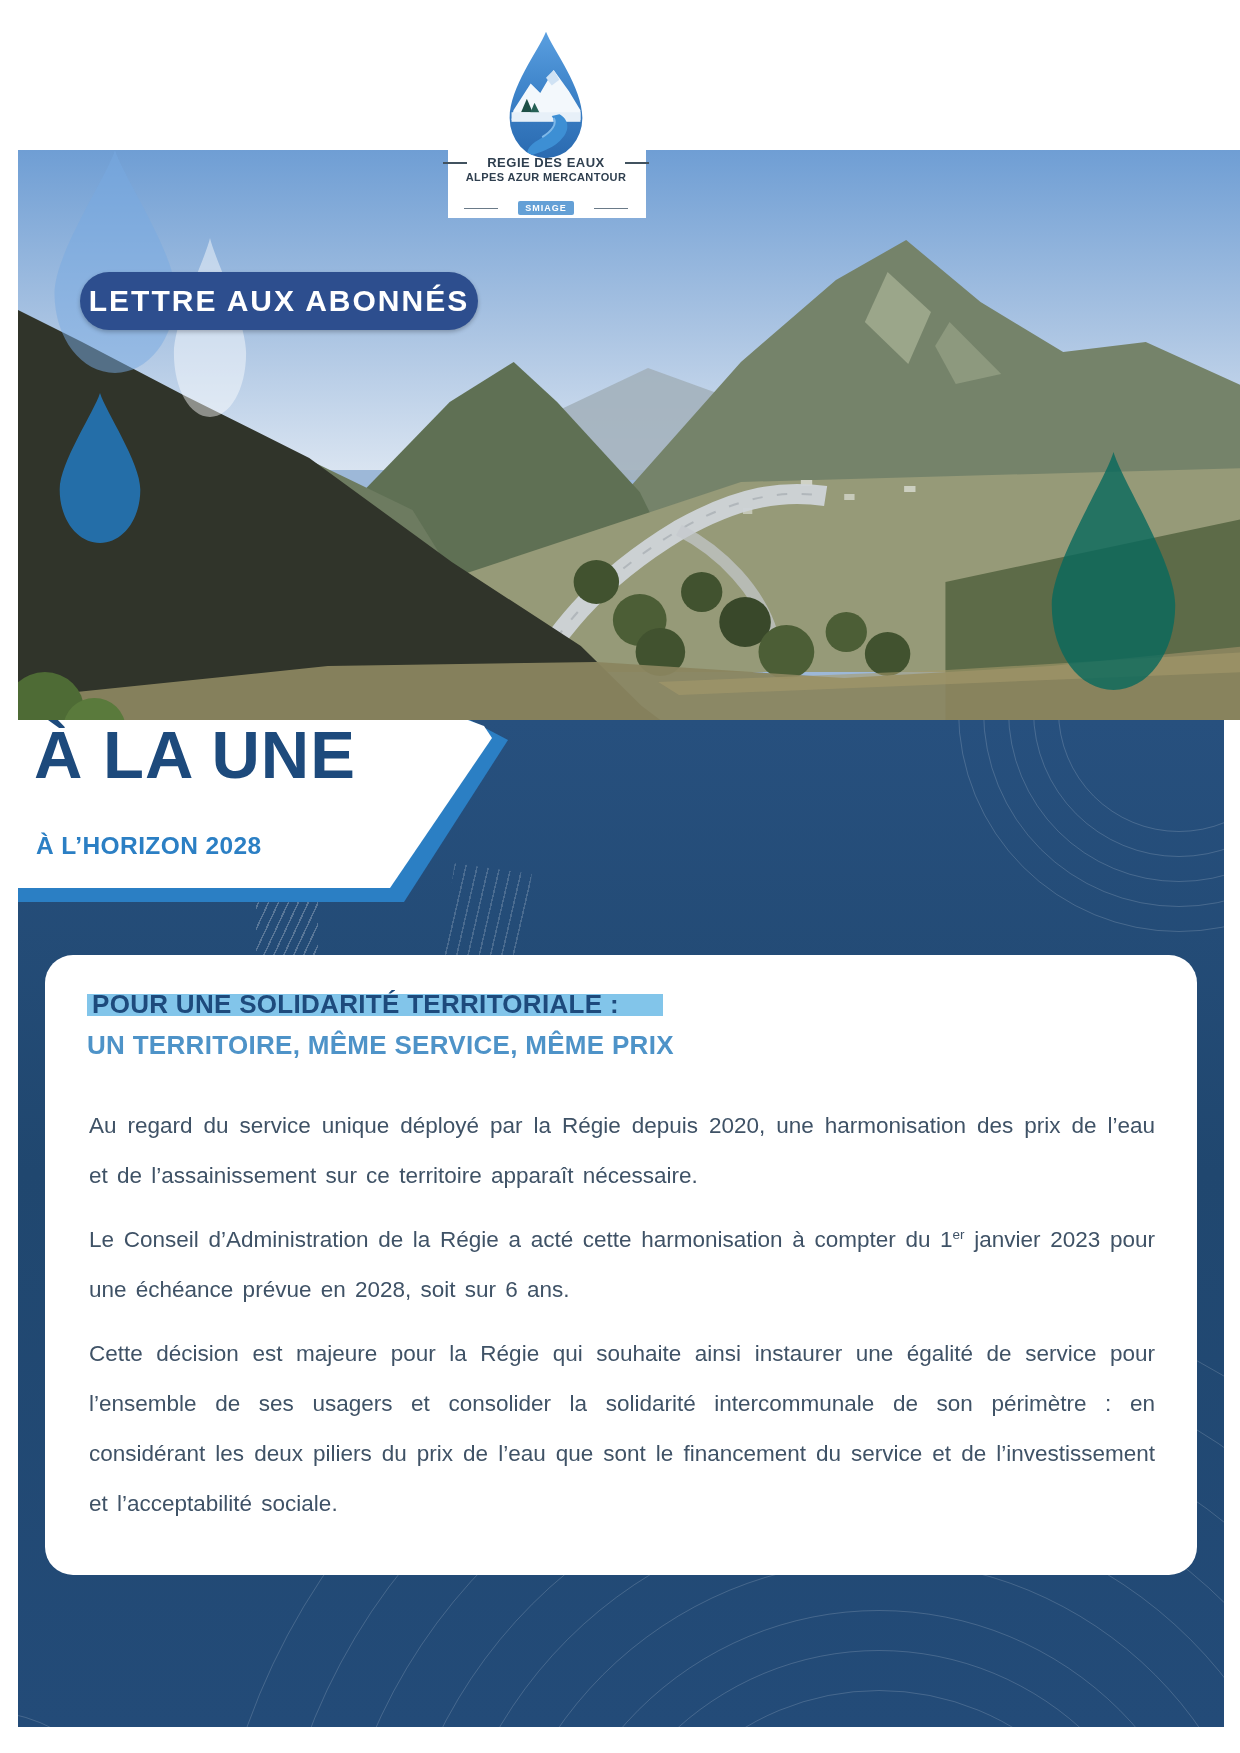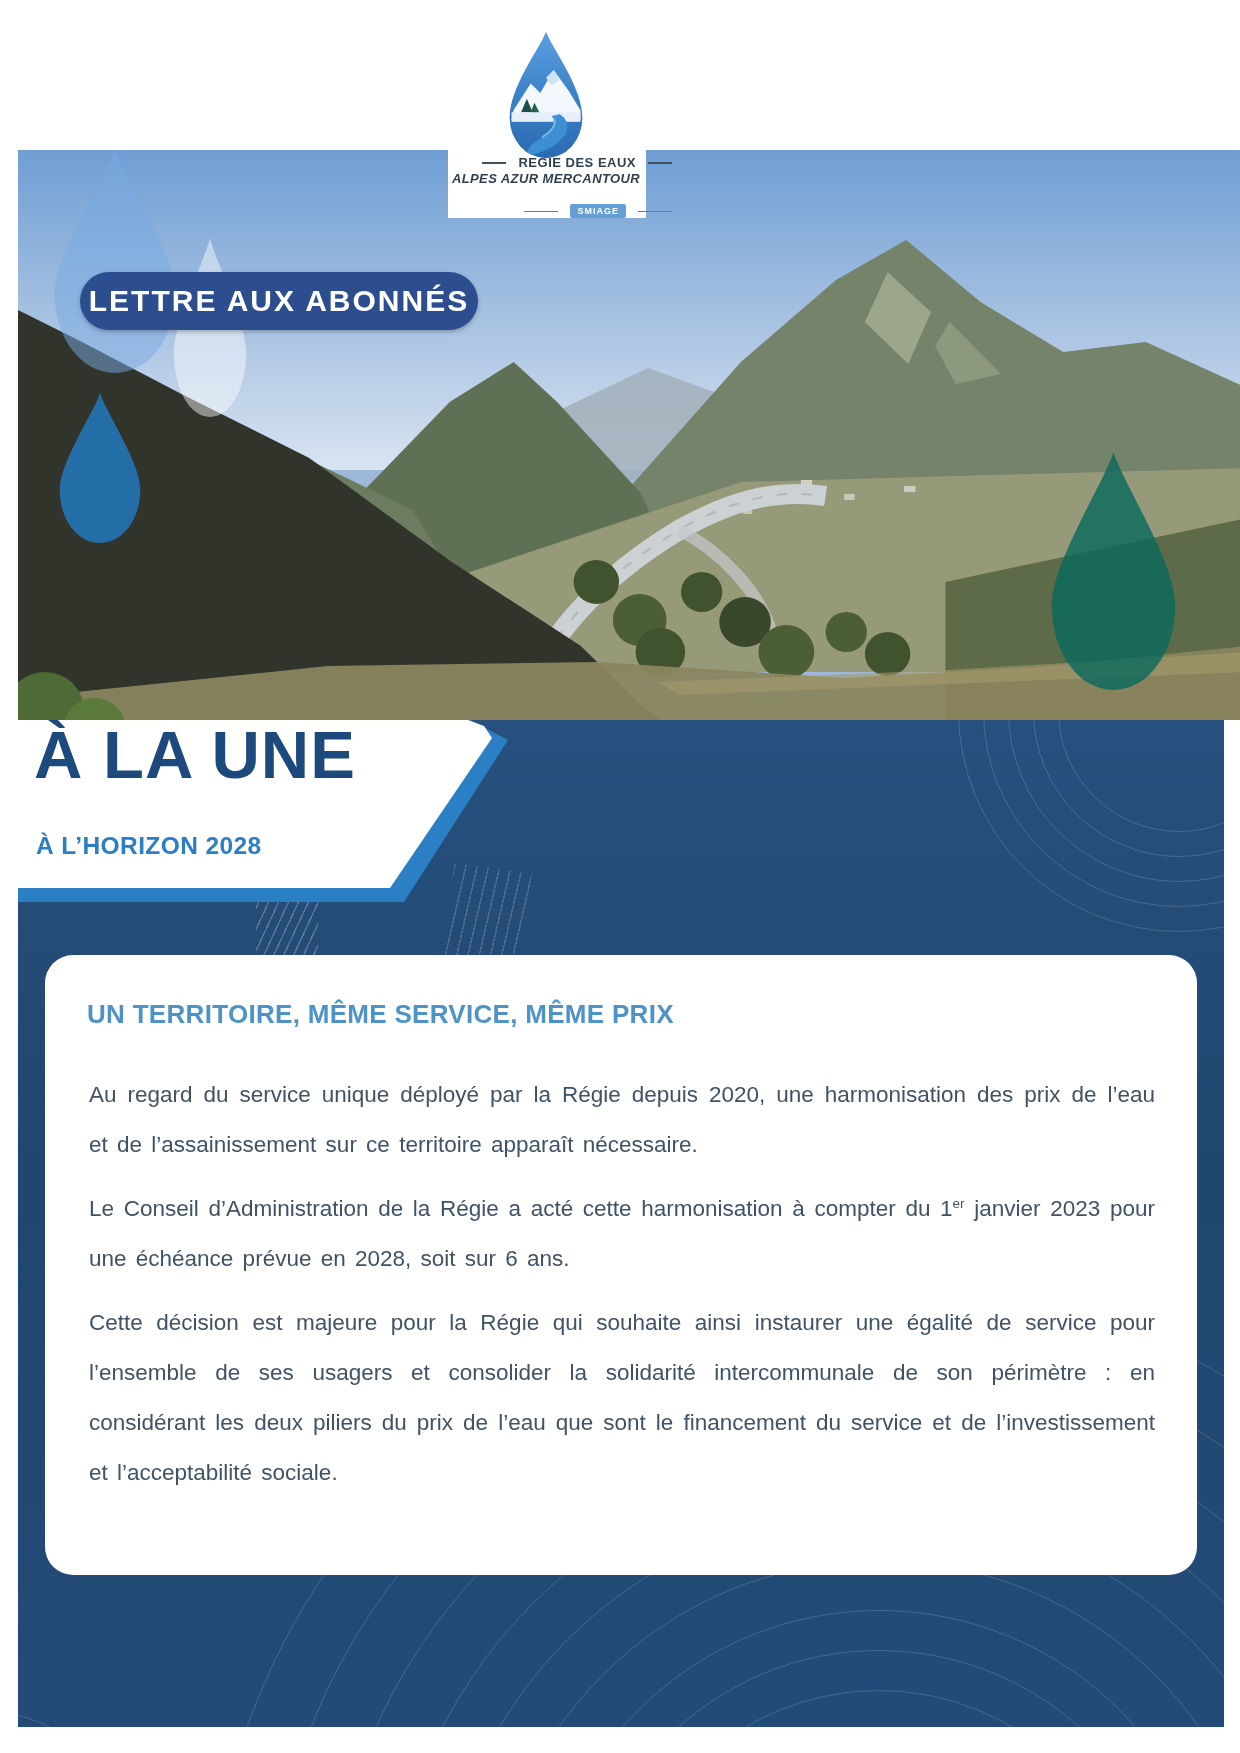--- a/index.html
+++ b/index.html
@@ -13,25 +13,25 @@
   .banner{position:absolute;left:62px;top:122px;width:398px;height:58px;border-radius:30px;
           background:#2d4e8e;display:flex;align-items:center;justify-content:center;z-index:6;
           box-shadow:0 2px 4px rgba(0,0,0,.25);}
   .banner span{color:#ffffff;font-weight:800;font-size:30px;letter-spacing:2px;}
 
   
   .logo-box{position:absolute;left:448px;top:138px;width:198px;height:80px;background:#ffffff;z-index:7;}
   .logo-drop{position:absolute;left:498px;top:28px;width:96px;height:134px;z-index:8;}
   .logo-text{position:absolute;left:420px;top:155px;width:252px;z-index:9;text-align:center;
              color:#2f3f4f;}
-  .logo-row{display:flex;align-items:center;justify-content:flex-end;gap:12px;}
+  .logo-row{display:flex;align-items:center;justify-content:center;gap:20px;}
   .dash{display:inline-block;width:24px;border-top:2px solid #41525f;}
   .dash.thin{width:34px;border-top:1px solid #6a7a88;}
   .org1{font-size:13px;font-weight:800;letter-spacing:.5px;}
-  .org2{font-size:13px;font-weight:800;letter-spacing:.4px;margin-top:1px;font-style:italic;}
+  .org2{font-size:11px;font-weight:800;letter-spacing:.4px;margin-top:1px;}
   .badge{background:#64a0d6;color:#fff;font-size:9px;font-weight:800;letter-spacing:1px;
          padding:2px 7px;border-radius:2px;}
   .badge-row{margin-top:18px;}
 
   
   .navy{position:absolute;left:18px;top:720px;width:1206px;height:1007px;overflow:hidden;
         background:linear-gradient(180deg,#27507e 0%,#20476f 45%,#234b78 100%);}
   .circ{position:absolute;border:1.5px solid rgba(255,255,255,.16);border-radius:50%;}
   .hatch{position:absolute;opacity:.8;}
 
@@ -190,20 +190,21 @@
 
     <div class="circ" style="left:-200px;top:990px;width:320px;height:320px;"></div>
 
     <div class="alaune-blue"></div>
     <div class="alaune">
       <h1>À LA UNE</h1>
       <div class="sub2">À L’HORIZON 2028</div>
     </div>
 
     <div class="card">
+      <h2 class="hl-line"><span class="hl">POUR UNE SOLIDARITÉ TERRITORIALE :</span></h2>
       <h3 class="hsub">UN TERRITOIRE, MÊME SERVICE, MÊME PRIX</h3>
       <p class="first">Au regard du service unique déployé par la Régie depuis 2020, une harmonisation des prix de l’eau et de l’assainissement sur ce territoire apparaît nécessaire.</p>
       <p><span>Le Conseil d’Administration de la Régie a acté cette harmonisation à compter du 1</span><sup>er</sup><span> janvier 2023 pour une échéance prévue en 2028, soit sur 6 ans.</span></p>
       <p>Cette décision est majeure pour la Régie qui souhaite ainsi instaurer une égalité de service pour l’ensemble de ses usagers et consolider la solidarité intercommunale de son périmètre : en considérant les deux piliers du prix de l’eau que sont le financement du service et de l’investissement et l’acceptabilité sociale.</p>
     </div>
   </div>
 
 </div>
 
 </body></html>

